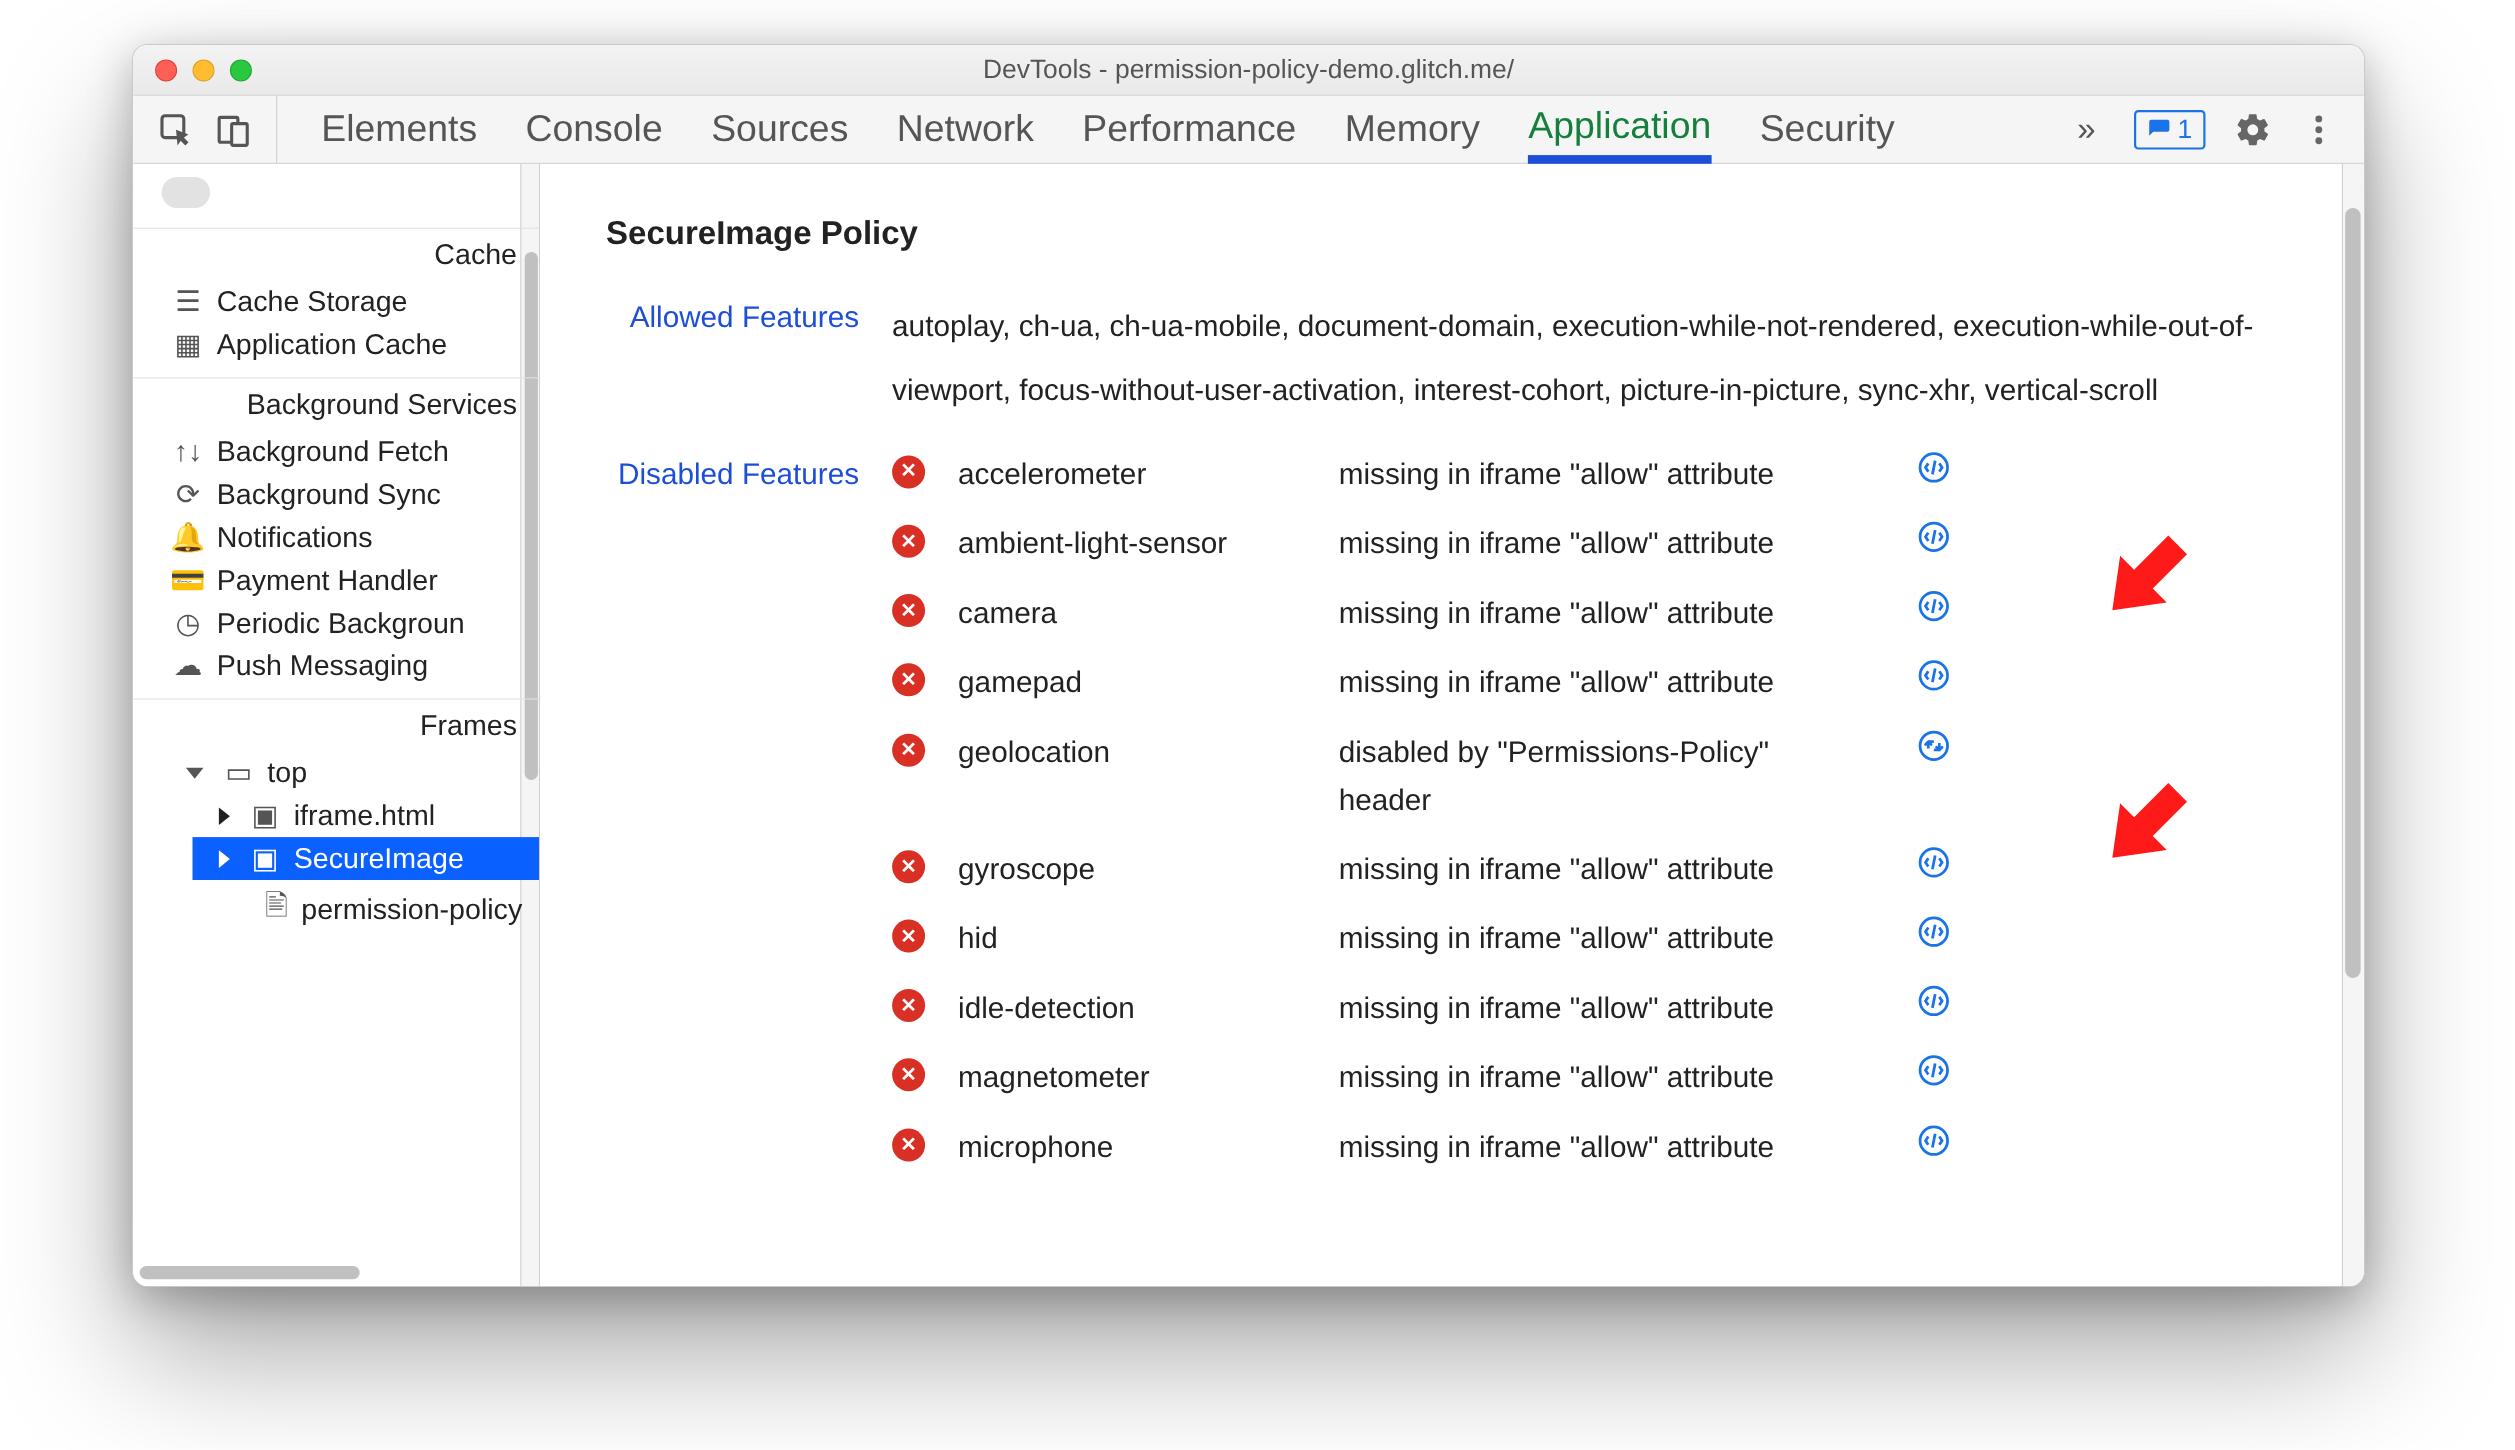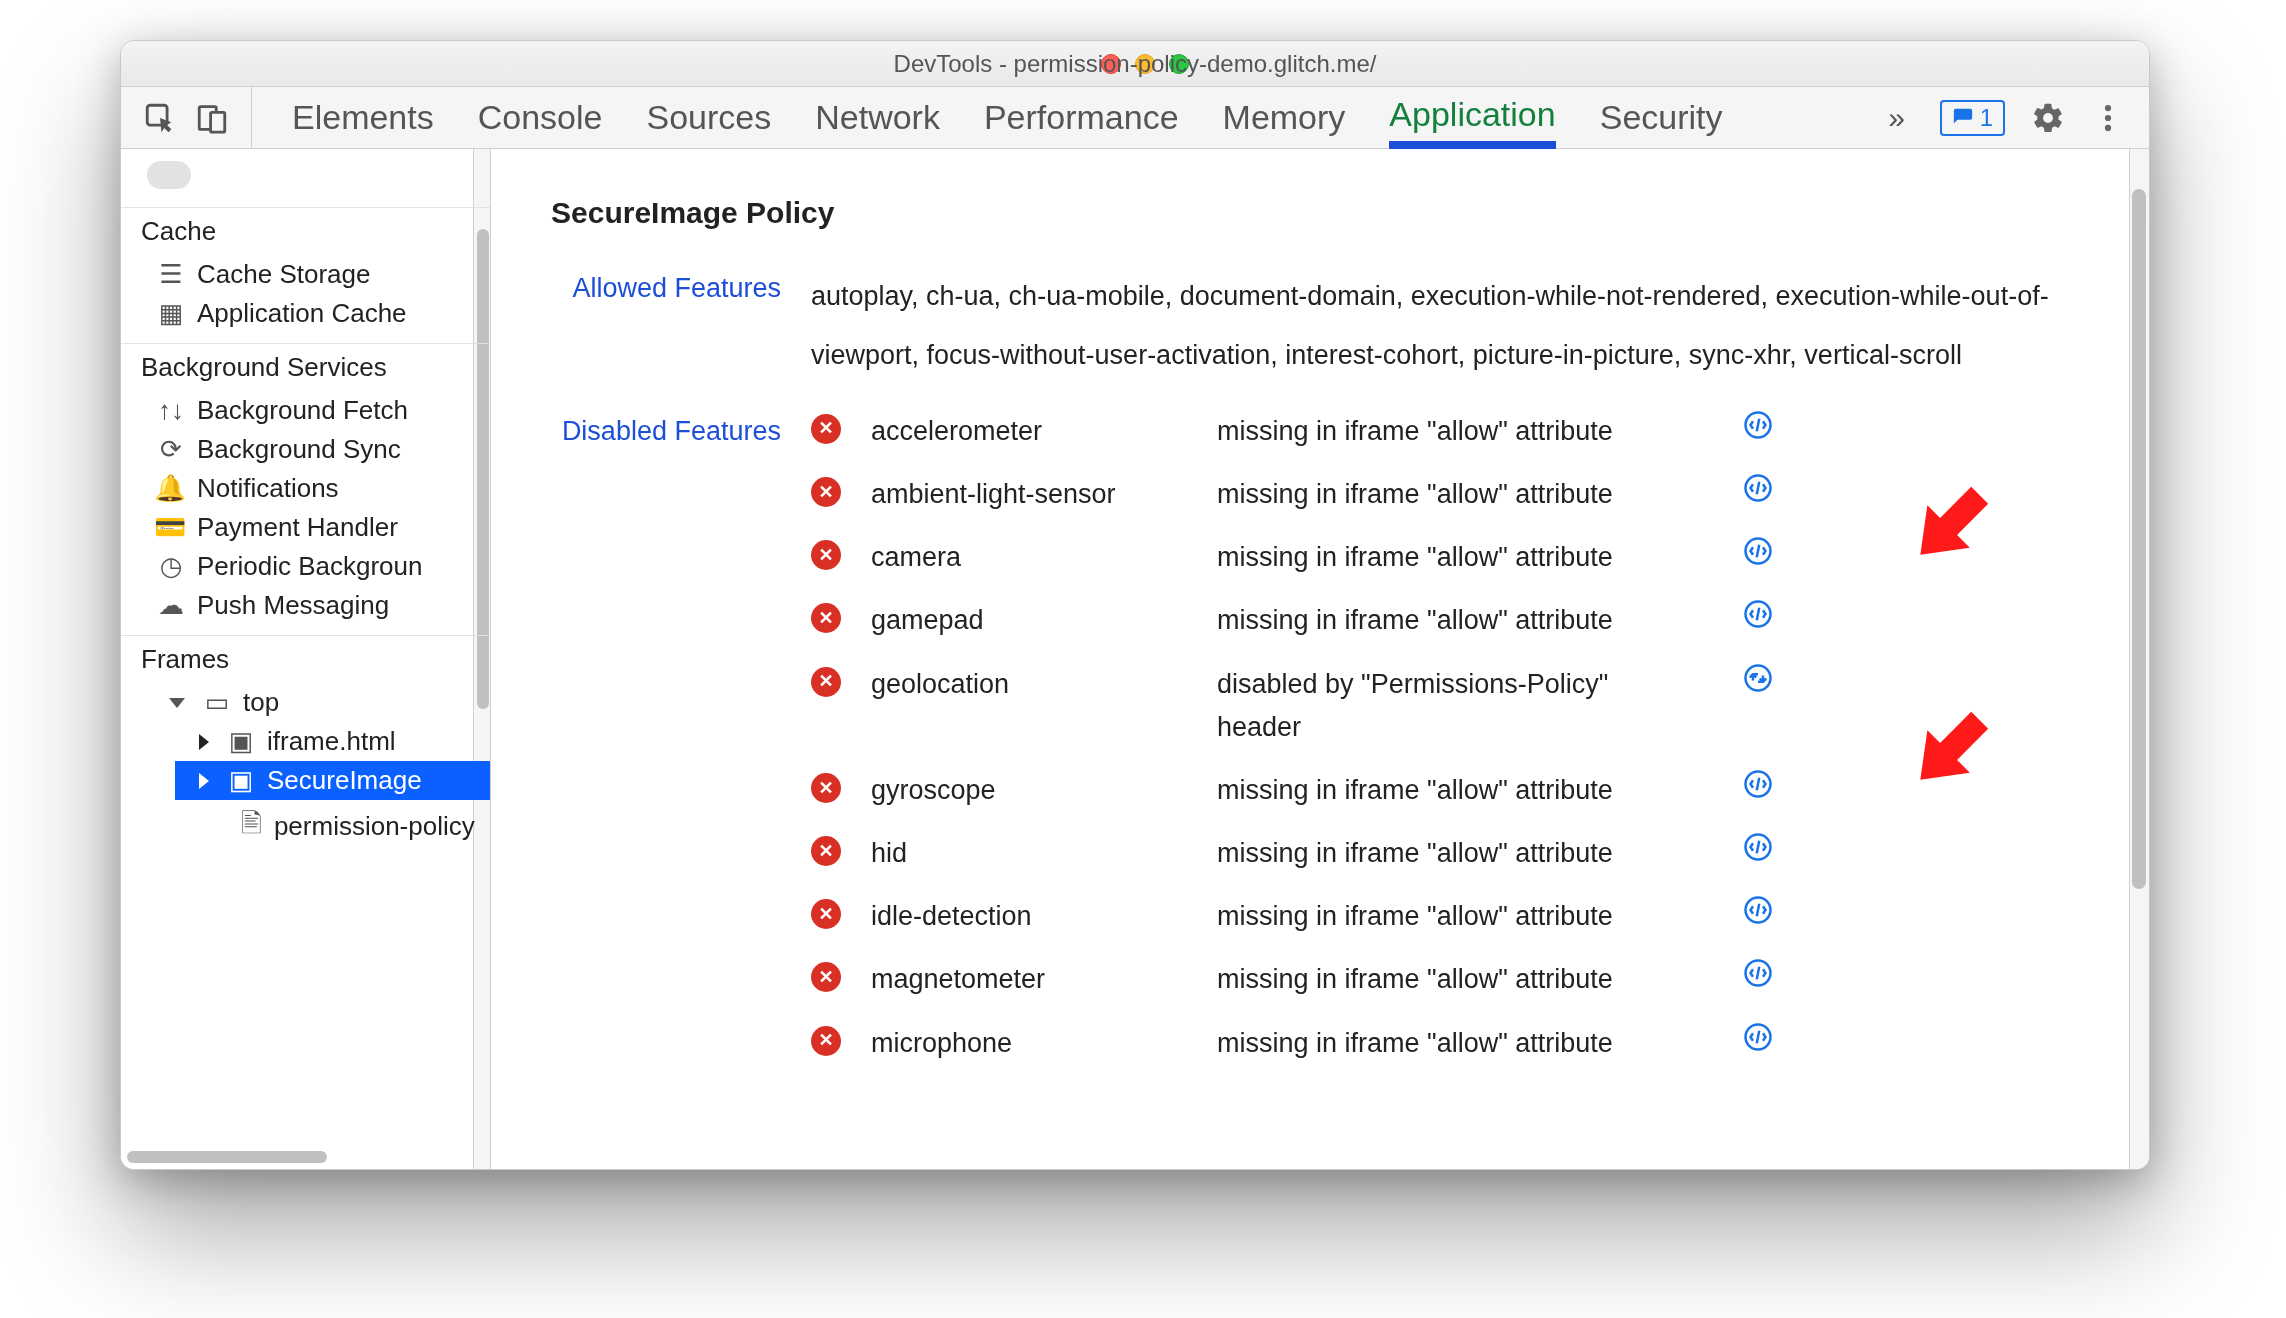--- a/index.html
+++ b/index.html
@@ -15,21 +15,21 @@
     border-radius: 14px;
     box-shadow: 0 60px 120px rgba(0,0,0,.35), 0 10px 40px rgba(0,0,0,.25);
     overflow: hidden;
   }
 
   
   .titlebar {
     height: 46px;
     background: linear-gradient(#f3f3f3,#e9e9e9);
     border-bottom: 1px solid #cfcfcf;
-    display: flex; align-items: center; position: relative; justify-content: center;
+    display: flex; align-items: center; position: relative;
   }
   .traffic { display:flex; gap:14px; margin-left:20px; }
   .dot { width:20px; height:20px; border-radius:50%; }
   .dot.red{background:#ff5f57;border:1px solid #e14038;}
   .dot.yel{background:#febc2e;border:1px solid #dfa124;}
   .dot.grn{background:#28c840;border:1px solid #1fa532;}
   .title { position:absolute; left:0; right:0; text-align:center; font-size:24px; color:#555; }
 
   
   .tabbar {
@@ -45,21 +45,21 @@
   .tab.active { color:#15803d; border-bottom:8px solid #1d4ed8; margin-bottom:-1px; }
   .tb-right { display:flex; align-items:center; gap:26px; padding-right:24px; }
   .chip { border:2px solid #1a73e8; border-radius:4px; color:#1a73e8; padding:2px 10px; font-size:24px; display:flex; align-items:center; gap:6px; }
 
   
   .body { display:flex; height: calc(100% - 46px - 62px); }
   .sidebar { width:370px; border-right:1px solid #d0d0d0; background:#fff; position:relative; overflow:hidden;}
   .main { flex:1; overflow:hidden; background:#fff; position:relative;}
 
   
-  .sb-inner { padding: 12px 0 0 0; font-size:26px; color:#222; height:100%; overflow:hidden; position:relative;}
+  .sb-inner { padding: 12px 0 0 0; font-size:26px; color:#222; height:100%; overflow:hidden; position:relative;text-align:right;}
   .sb-blob { width:44px;height:28px;border-radius:14px;background:#e2e2e2;margin-left:26px;margin-bottom:18px;}
   .sb-section-title { padding: 8px 20px; font-size:26px; border-top:1px solid #e2e2e2; }
   .sb-item { display:flex; align-items:center; gap:12px; padding: 4px 20px 4px 36px; white-space:nowrap; cursor:pointer;}
   .tree { padding-left:24px; }
   .tree .sb-item { padding-left:24px; }
   .sel { background:#0b61ff; color:#fff; }
   .sb-scrolltrack { position:absolute; bottom:6px; left:6px; right:6px; height:12px; }
   .sb-scrollthumb { position:absolute; left:0; width:200px; height:12px; background:#c0c0c0; border-radius:6px; }
   .sb-vtrack { position:absolute; right:-1px; top:0; width:18px; bottom:0; background:#f5f5f5; border-left:1px solid #d0d0d0;}
   .sb-vthumb { position:absolute; right:2px; top:80px; width:12px; height:480px; background:#c0c0c0; border-radius:6px; }

